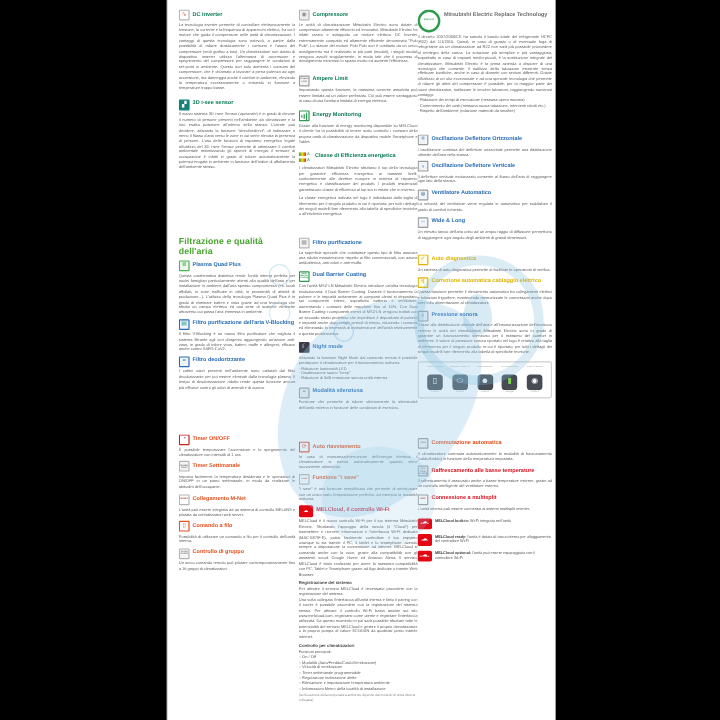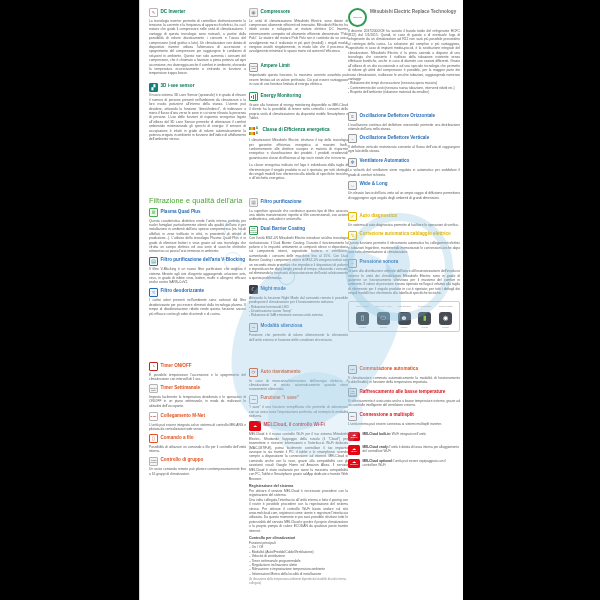--- a/index.html
+++ b/index.html
@@ -11,21 +11,21 @@
   .sec{margin:0}
   .hd{display:flex;align-items:flex-start;margin-bottom:1.5px}
   .ic{flex:0 0 auto;width:9px;height:9px;border:0.5px solid #b5b5b5;background:#fff;
       display:flex;align-items:center;justify-content:center;border-radius:1px;
       margin-right:2.5px;box-sizing:border-box;overflow:hidden}
   .ic .gl{line-height:1;display:block}
   .ic .tx{font-size:1.9px;line-height:1.1;text-align:center;display:block;font-weight:bold}
   .tt{font-weight:bold;font-size:4.6px;line-height:1.18;padding-top:0.5px}
   .bd{font-size:3.3px;line-height:1.34;color:#58595b;text-align:justify;margin:0}
   .bl{font-size:3.3px;line-height:1.34;color:#58595b;margin:0}
-  .bigtitle{font-size:7.3px;font-weight:normal;margin:0 0 3px 0;letter-spacing:0.1px}
+  .bigtitle{font-size:7.3px;font-weight:bold;margin:0 0 3px 0;letter-spacing:0.1px}
   .sh{font-size:3.6px;font-weight:bold;color:#4a4a4a;margin:3px 0 1px 0}
   .nt{font-size:2.8px;color:#8a8a8a;margin-top:0.5px}
   .strip{border:0.5px solid #cfcfcf;border-radius:2px;background:#fff;
          display:flex;justify-content:space-between;padding:3px 4px;box-sizing:border-box}
   .cell{width:19px;text-align:center}
   .cl-top{font-size:2px;color:#9a9a9a;line-height:1.25;height:6px;overflow:hidden}
   .cl-ic{width:13px;height:13px;margin:1px auto 1px auto;background:#474c54;border-radius:3px;
          color:#fff;display:flex;align-items:center;justify-content:center;font-size:6.5px;line-height:1}
   .cl-bot{font-size:2px;color:#9a9a9a;line-height:1.2}
   .mel{display:flex;align-items:flex-start;margin-bottom:4px}

